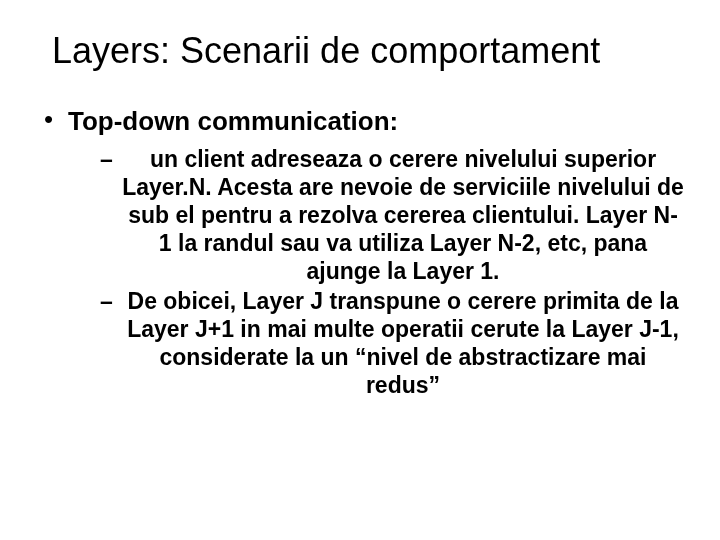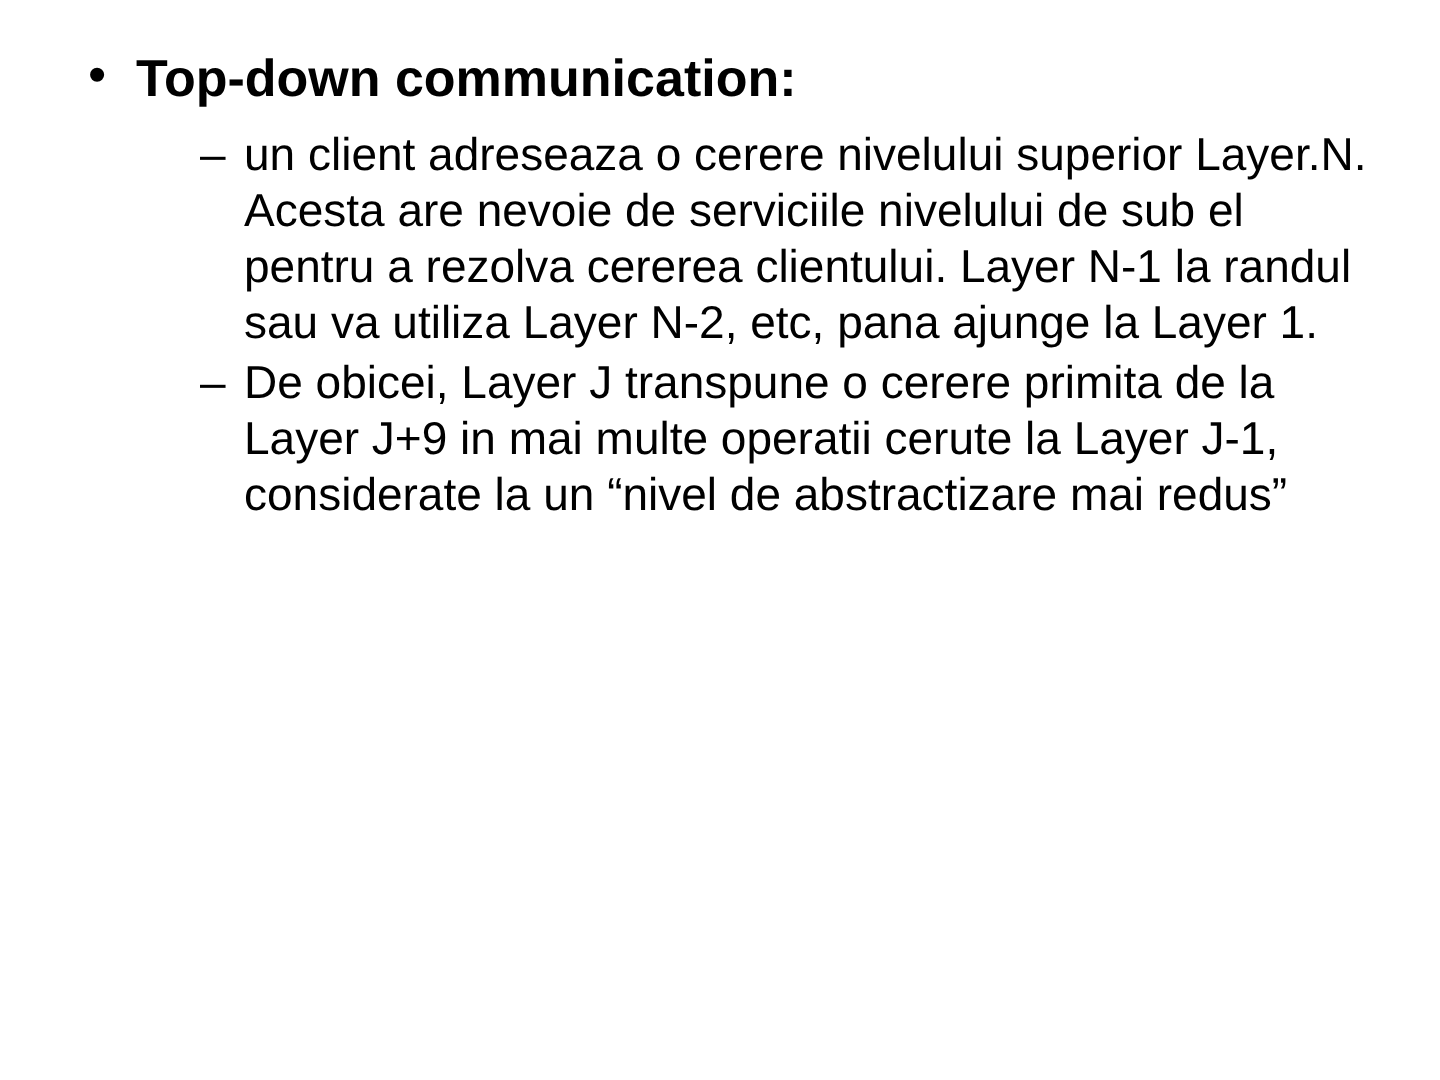--- a/index.html
+++ b/index.html
@@ -42,42 +42,44 @@
     left: 2px;
     top: 0;
     font-weight: 400;
     font-size: 26px;
     line-height: 1;
   }
   ul.level2 {
     list-style: none;
     margin: 8px 0 0 0;
     padding: 0 0 0 32px;
-    font-weight: 400;
+    font-weight: 700;
+    text-align: center;
   }
   ul.level2 > li {
     position: relative;
     padding-left: 22px;
     font-size: 23px;
     line-height: 1.22;
     margin-bottom: 2px;
   }
   ul.level2 > li::before {
     content: "–";
     position: absolute;
     left: 0;
     top: 0;
   }
 </style>
 </head>
 <body>
 
 <div class="slide">
+  <div class="title">Layers: Scenarii de comportament</div>
   <ul class="level1">
     <li>
       <span>Top-down communication:</span>
       <ul class="level2">
         <li>un client adreseaza o cerere nivelului superior Layer.N. Acesta are nevoie de serviciile nivelului de sub el pentru a rezolva cererea clientului. Layer N-1 la  randul sau va utiliza Layer N-2, etc, pana ajunge la Layer 1.</li>
-        <li>De obicei, Layer J transpune o  cerere primita de la Layer J+9 in mai multe operatii cerute la Layer J-1, considerate la un “nivel de abstractizare mai redus”</li>
+        <li>De obicei, Layer J transpune o  cerere primita de la Layer J+1 in mai multe operatii cerute la Layer J-1, considerate la un “nivel de abstractizare mai redus”</li>
       </ul>
     </li>
   </ul>
 </div>
 
 </body></html>

